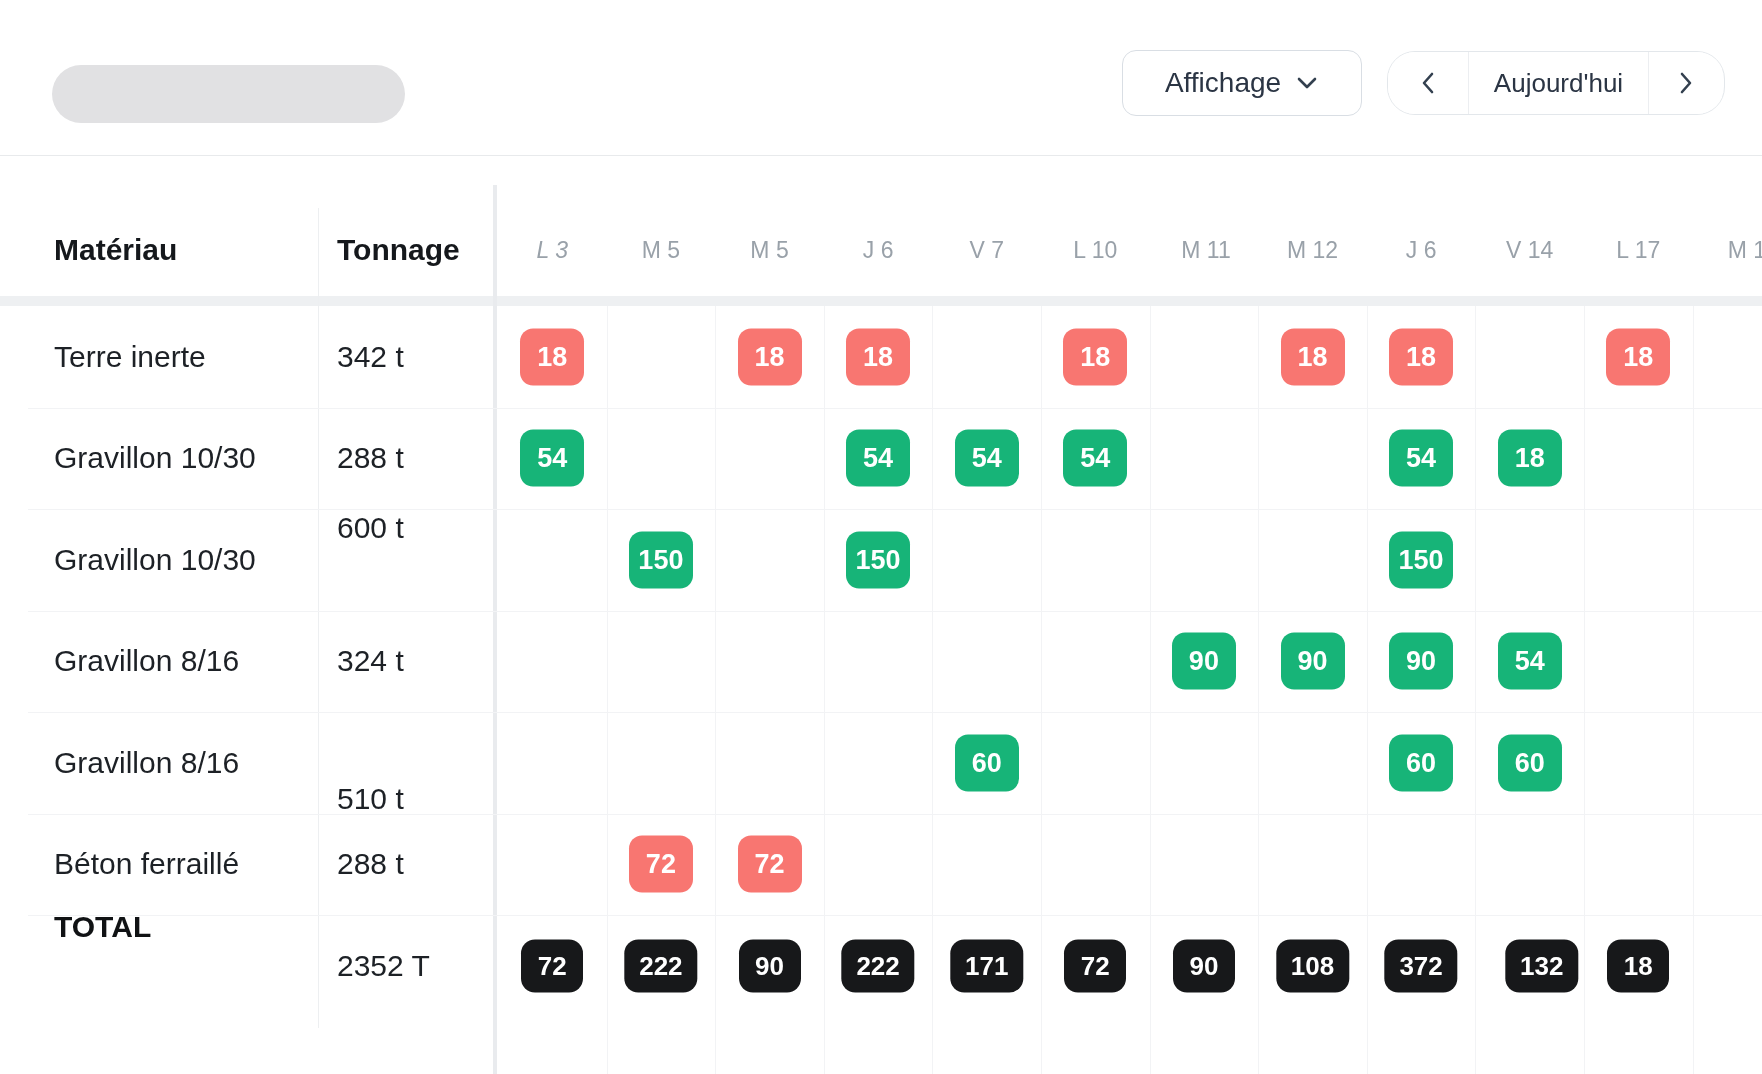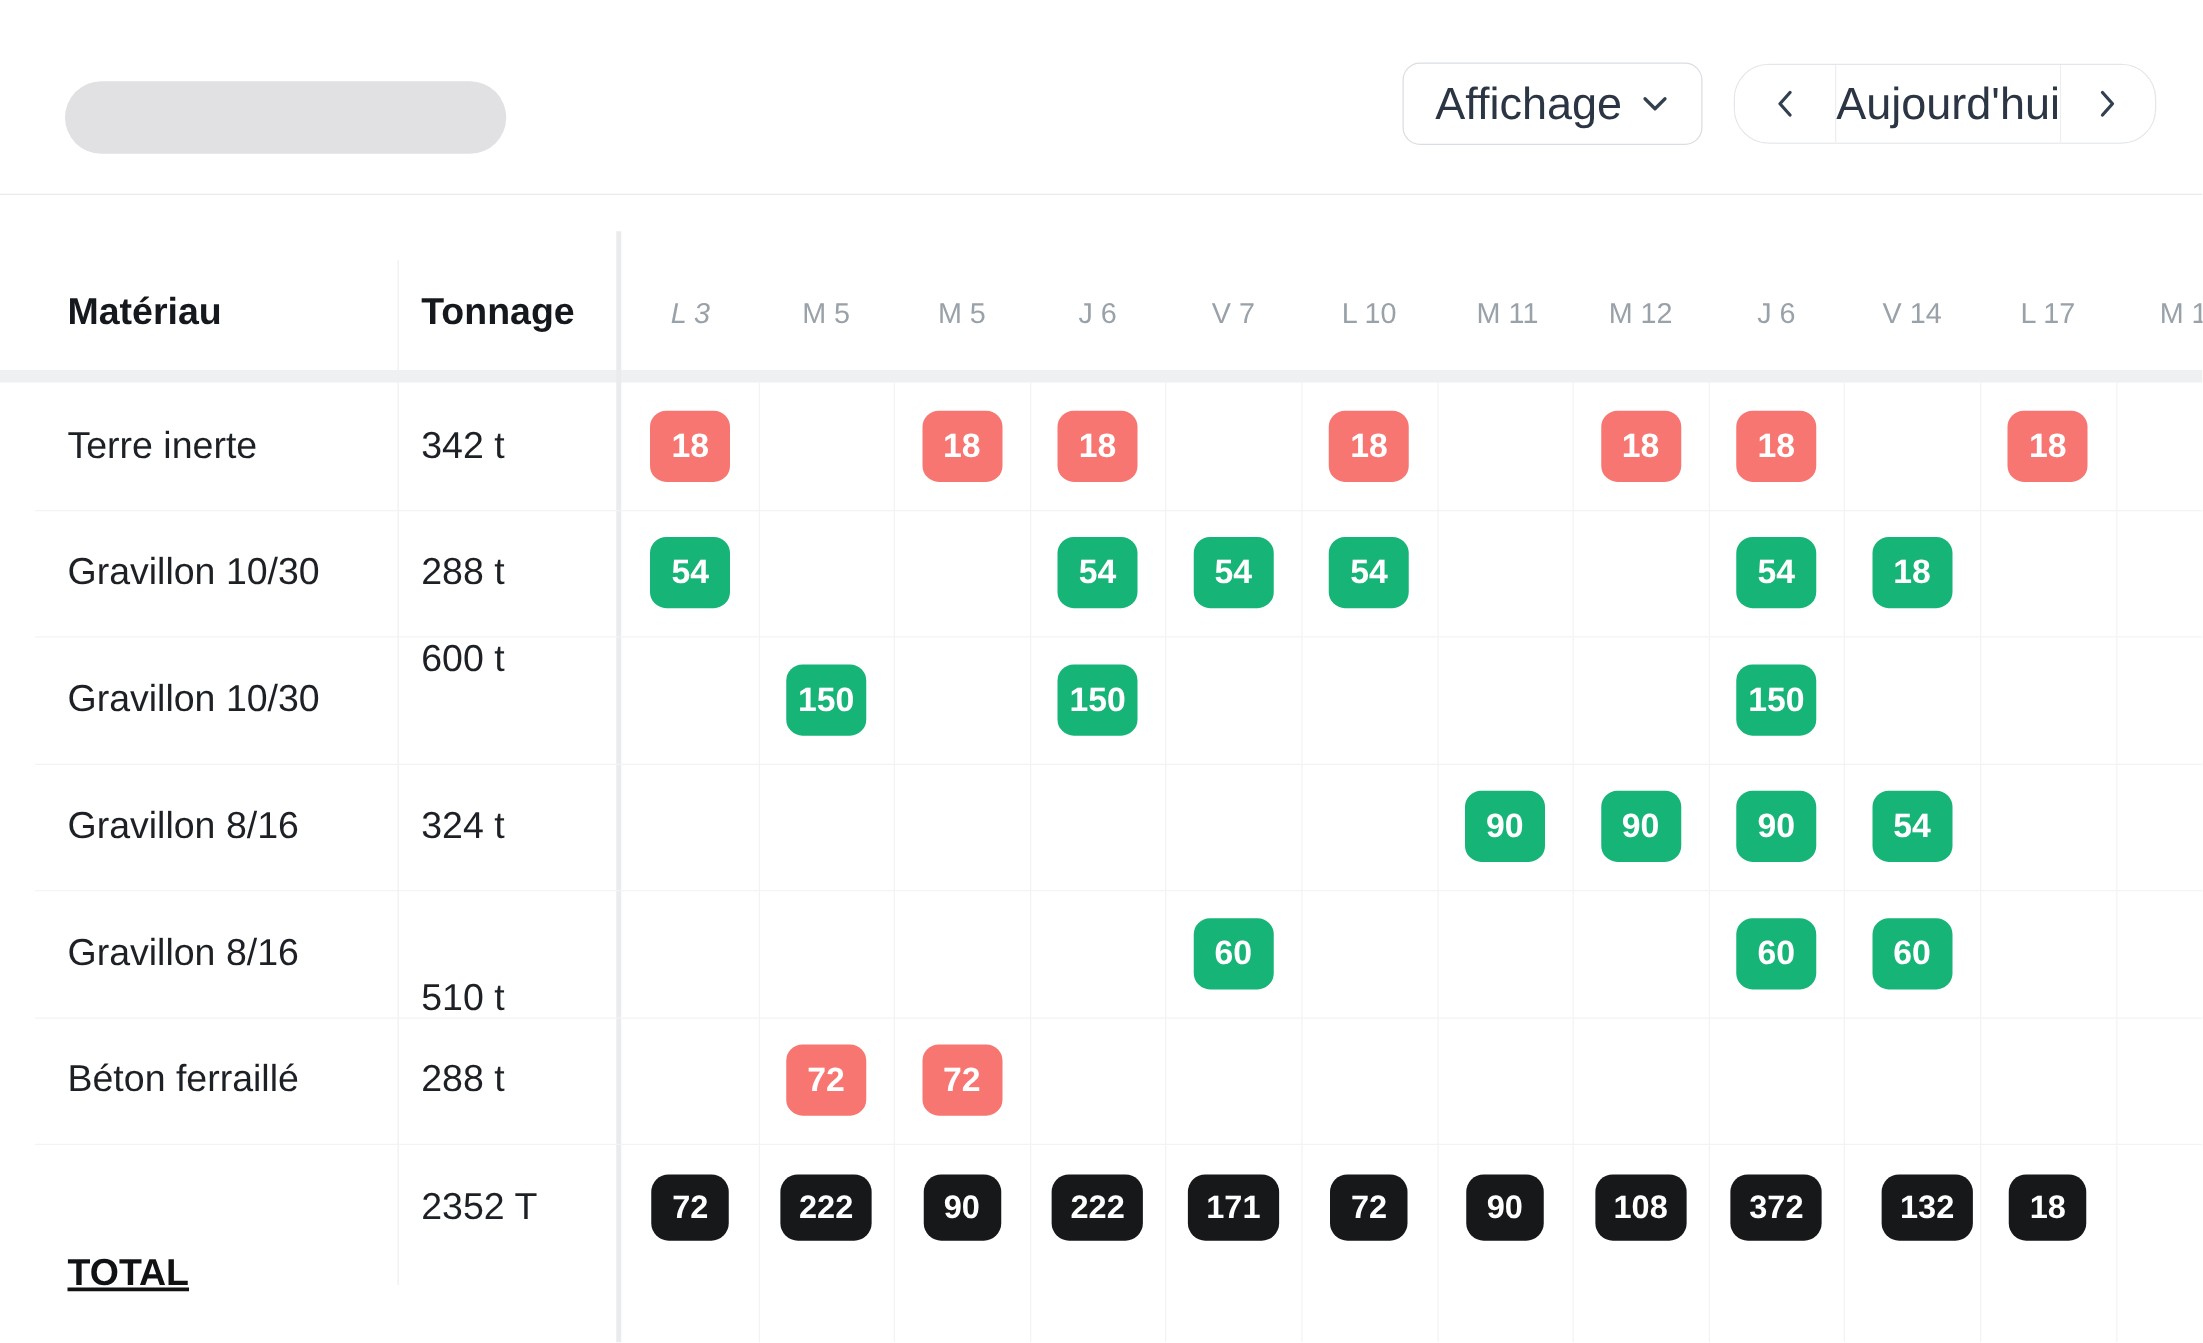--- a/index.html
+++ b/index.html
@@ -9,32 +9,32 @@
     -webkit-font-smoothing:antialiased;
   }
   .abs{position:absolute;}
   
   .skeleton-pill{
     left:52px;top:65px;width:353px;height:58px;border-radius:29px;background:#e1e1e3;
   }
   .btn{
     display:flex;align-items:center;justify-content:center;gap:14px;
     background:#fff;border:1.5px solid #d9dee4;box-sizing:border-box;
-    color:#2b3544;font-size:36px;font-weight:500;cursor:pointer;
+    color:#2b3544;font-size:28px;font-weight:500;cursor:pointer;
   }
   .affichage-btn{left:1122px;top:50px;width:240px;height:66px;border-radius:14px;}
   .nav-group{
     left:1387px;top:51px;width:338px;height:64px;border-radius:28px;
     border:1.5px solid #e3e7eb;background:#fff;box-sizing:border-box;
     display:flex;align-items:stretch;overflow:hidden;
   }
   .nav-seg{display:flex;align-items:center;justify-content:center;cursor:pointer;background:#fff;border:0;padding:0;}
   .nav-prev{width:80px;}
   .nav-today{width:181px;border-left:1px solid #eceef1;border-right:1px solid #eceef1;
-    color:#2b3544;font-size:36px;font-family:"Liberation Sans",sans-serif;}
+    color:#2b3544;font-size:26px;font-family:"Liberation Sans",sans-serif;}
   .nav-next{width:73px;}
   .chev{stroke:#33404f;stroke-width:2.6;fill:none;stroke-linecap:round;stroke-linejoin:round;}
   .top-rule{left:0;top:155px;width:1762px;height:1px;background:#e8eaec;}
   
   .col-hdr{font-size:30px;font-weight:700;color:#15181c;top:232px;line-height:36px;}
   .material-hdr{left:54px;}
   .tonnage-hdr{left:337px;}
   .day-hdr{
     top:236px;transform:translateX(-50%);white-space:nowrap;
     font-size:23px;color:#99a1a9;line-height:28px;
@@ -168,21 +168,21 @@
       <span class="badge cell" style="left: 1421.1px; top: 762.75px; background: rgb(23, 180, 120);">60</span>
       <span class="badge cell" style="left: 1529.7px; top: 762.75px; background: rgb(23, 180, 120);">60</span>
     </div>
     <div>
       <div class="abs row-label" style="top: 864.25px;">Béton ferraillé</div>
       <div class="abs row-tonnage" style="top: 864.25px;">288 t</div>
       <span class="badge cell" style="left: 660.9px; top: 864.25px; background: rgb(248, 118, 113);">72</span>
       <span class="badge cell" style="left: 769.5px; top: 864.25px; background: rgb(248, 118, 113);">72</span>
     </div>
     <div>
-      <div class="abs row-label total-label" style="top: 1019px; text-decoration: underline;">TOTAL</div>
+      <div class="abs row-label total-label" style="top: 927px;">TOTAL</div>
       <div class="abs row-tonnage" style="top: 965.75px;">2352 T</div>
       <span class="badge total" style="left: 552.3px; top: 965.75px; background: rgb(23, 24, 26);">72</span>
       <span class="badge total" style="left: 660.9px; top: 965.75px; background: rgb(23, 24, 26);">222</span>
       <span class="badge total" style="left: 769.5px; top: 965.75px; background: rgb(23, 24, 26);">90</span>
       <span class="badge total" style="left: 878.1px; top: 965.75px; background: rgb(23, 24, 26);">222</span>
       <span class="badge total" style="left: 986.7px; top: 965.75px; background: rgb(23, 24, 26);">171</span>
       <span class="badge total" style="left: 1095.3px; top: 965.75px; background: rgb(23, 24, 26);">72</span>
       <span class="badge total" style="left: 1203.9px; top: 965.75px; background: rgb(23, 24, 26);">90</span>
       <span class="badge total" style="left: 1312.5px; top: 965.75px; background: rgb(23, 24, 26);">108</span>
       <span class="badge total" style="left: 1421.1px; top: 965.75px; background: rgb(23, 24, 26);">372</span>

